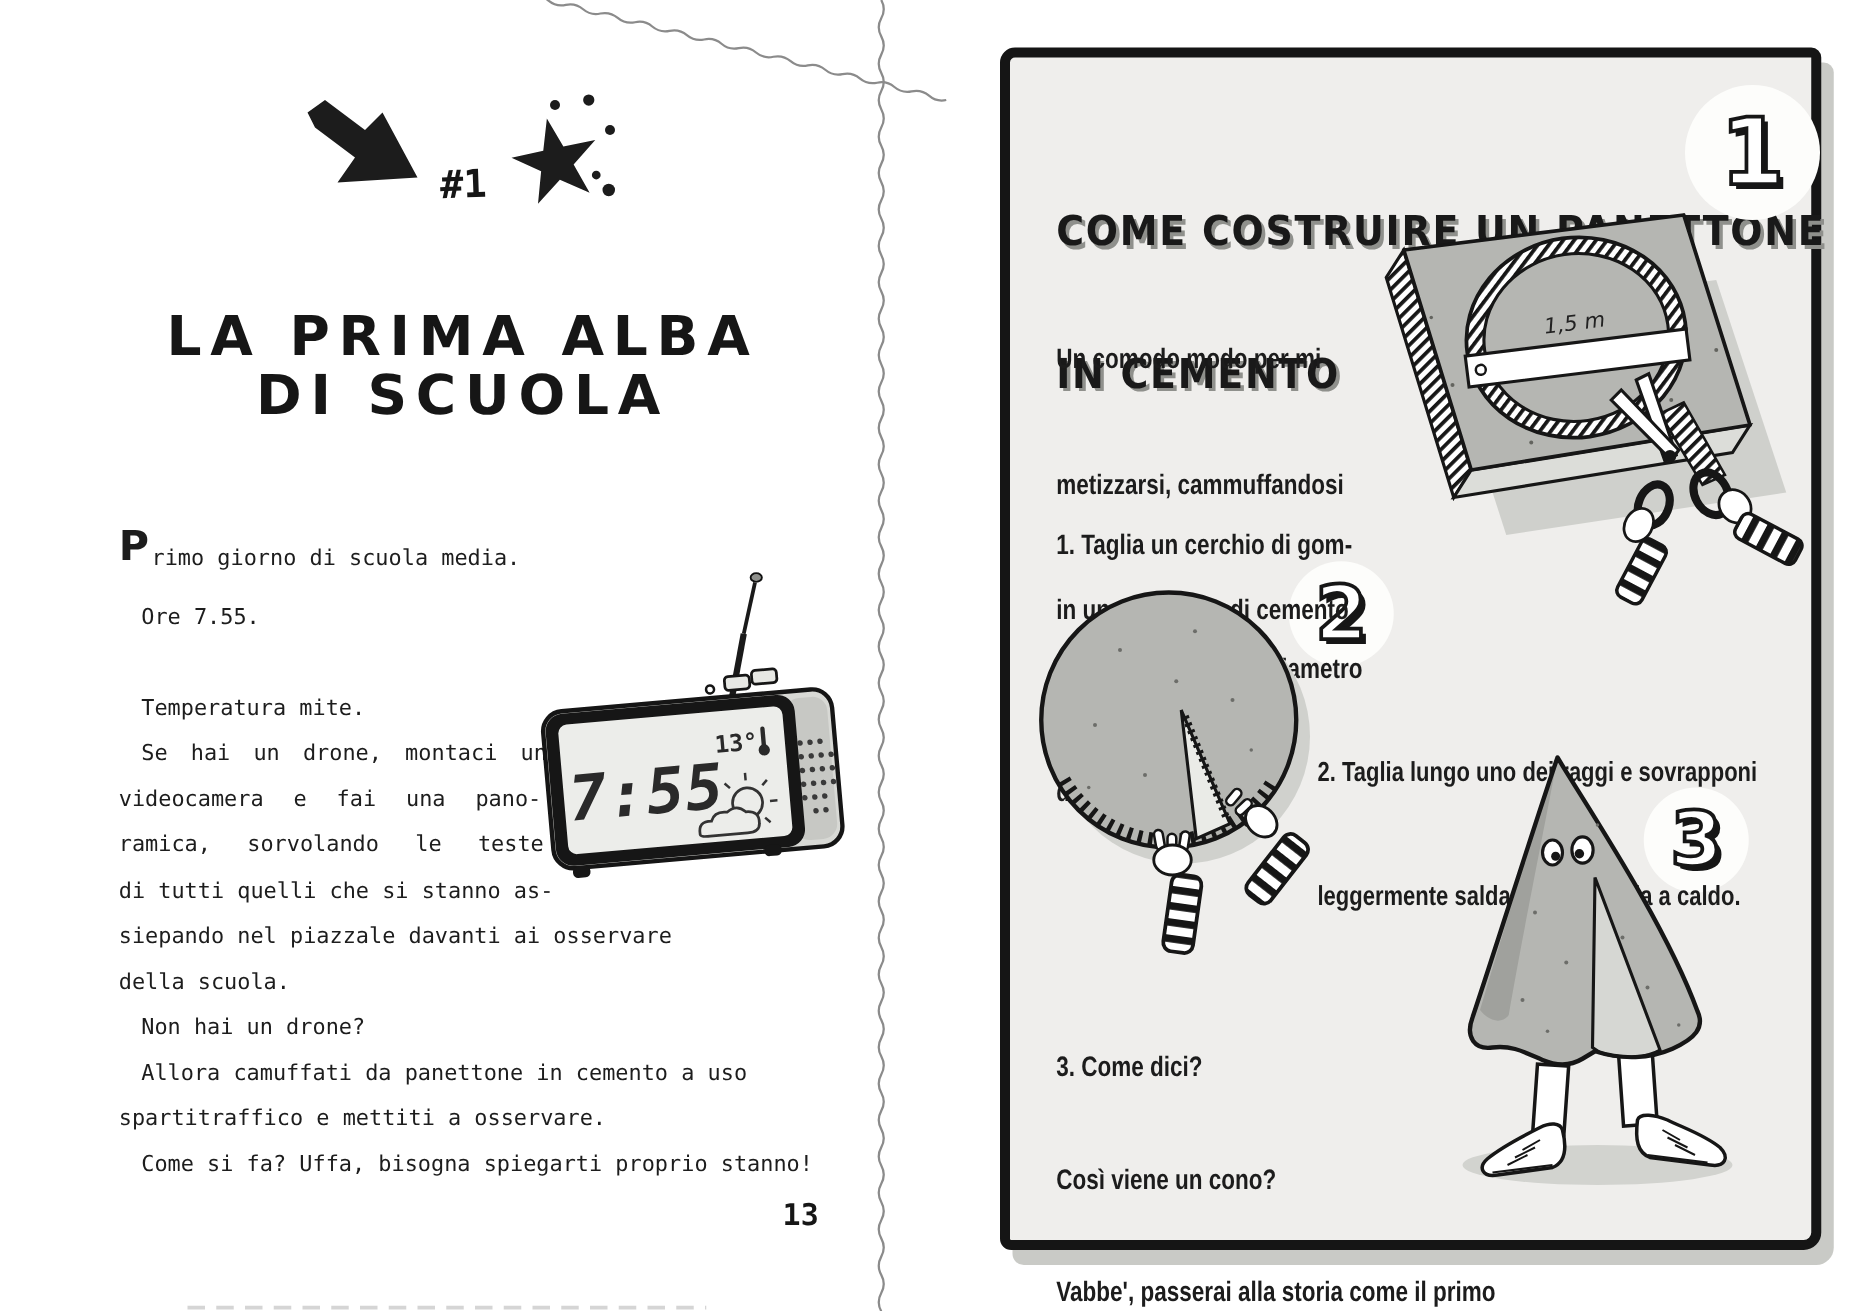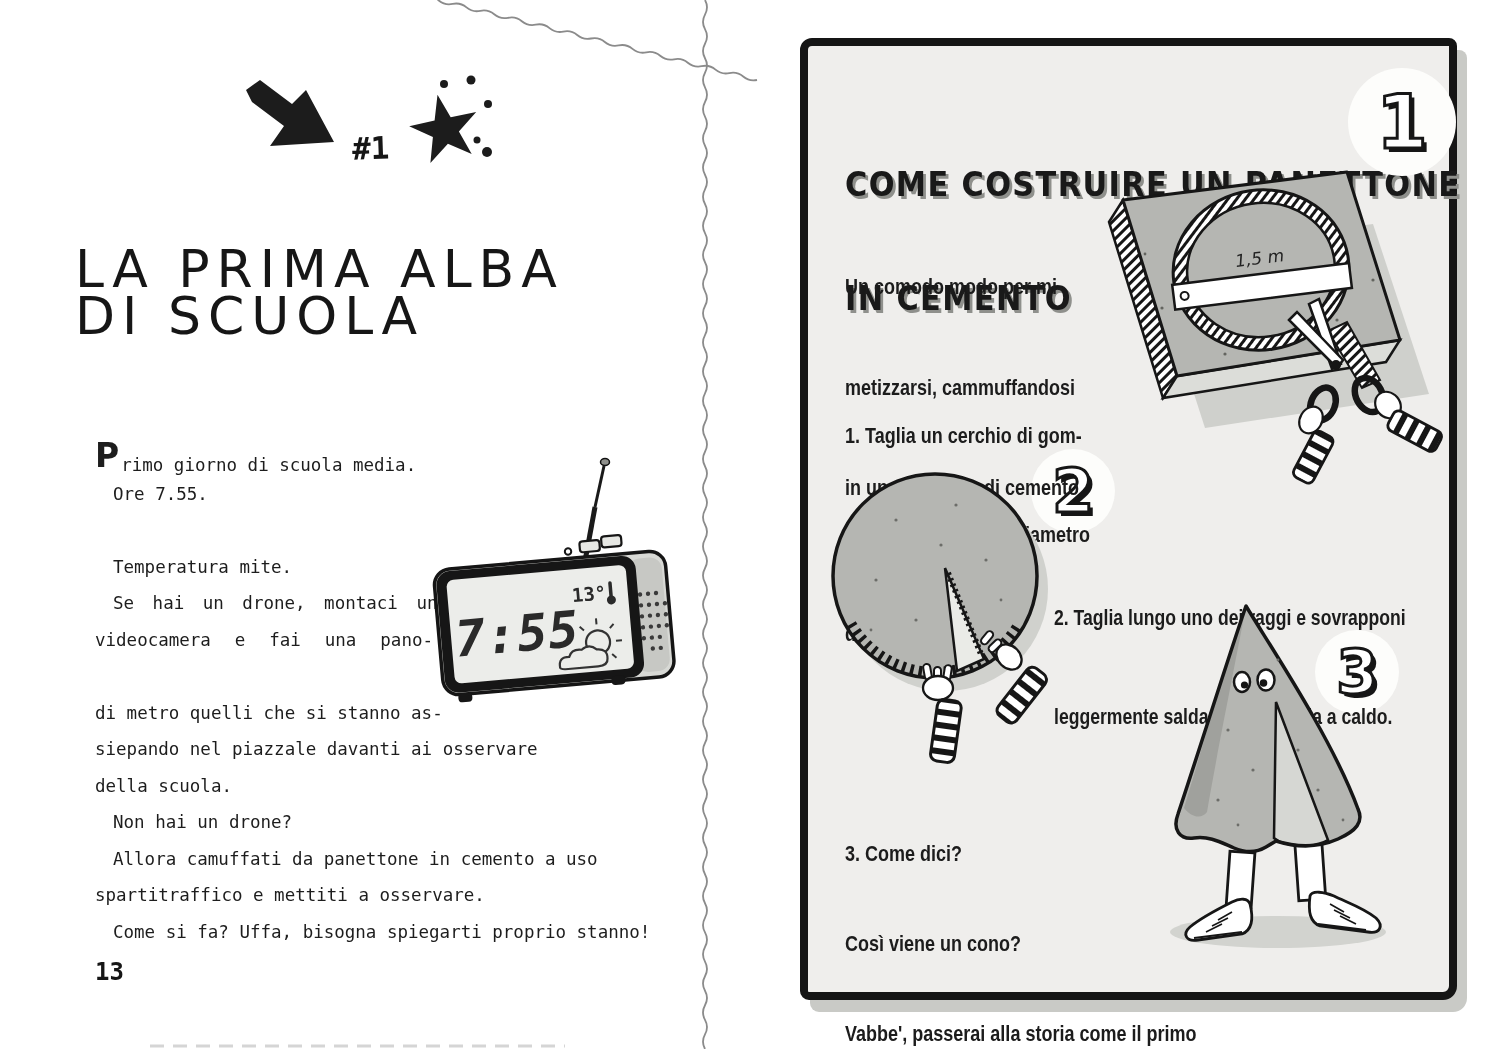--- a/index.html
+++ b/index.html
@@ -1,32 +1,32 @@
 <!DOCTYPE html>
 <html><head>
 <meta charset="utf-8">
 <style>
   html,body{margin:0;padding:0;background:#fff;}
   .page{position:relative;width:1500px;height:1049px;background:#ffffff;overflow:hidden;
         font-family:"DejaVu Sans",sans-serif;color:#1a1a1a;}
   svg{display:block}
   .abs{position:absolute;}
   
-  .title{position:absolute;left:75px;top:246px;width:590px;
-         font-weight:400;font-size:52px;line-height:47px;letter-spacing:7px;color:#161616;}
+  .title{position:absolute;left:75px;top:246px;width:590px;text-align:center;
+         font-weight:700;font-size:44px;line-height:47px;letter-spacing:7px;color:#161616;}
   .mline{position:absolute;left:95px;white-space:pre;
          font-family:"DejaVu Sans Mono","Liberation Mono",monospace;
          font-size:17.5px;color:#1d1d1d;}
   .ind{padding-left:18px;}
   .j{white-space:normal;text-align:justify;text-align-last:justify;}
   .dropcap{font-family:"DejaVu Sans",sans-serif;font-weight:800;font-size:33px;
            position:relative;top:-4px;margin-right:2px;}
   .hash{position:absolute;left:352px;top:130px;font-family:"DejaVu Sans Mono",monospace;
         font-weight:bold;font-size:31px;transform:rotate(-2deg);color:#161616;}
-  .pagenum{position:absolute;left:95px;top:958px;width:560px;text-align:left;
+  .pagenum{position:absolute;left:95px;top:958px;width:560px;text-align:right;
            font-family:"DejaVu Sans Mono",monospace;font-weight:bold;font-size:24px;color:#161616;}
   
   .panel{position:absolute;left:800px;top:38px;width:641px;height:946px;
          background:#efeeec;border:8px solid #151515;border-radius:12px 8px 14px 9px;
          box-shadow:10px 12px 0 0 #c9cac6;}
   .panel-header{position:absolute;left:37px;top:44px;font-weight:900;font-size:33px;
          line-height:38px;letter-spacing:1.5px;color:#191919;transform:scaleX(0.92);
          transform-origin:left top;text-shadow:3px 3px 0 #8f908c;white-space:pre;
          font-family:"DejaVu Sans",sans-serif;}
   .ptx{position:absolute;font-family:"Liberation Sans",sans-serif;font-weight:bold;
@@ -80,26 +80,27 @@
       <circle cx="257" cy="92" r="5"></circle>
     </g>
   </svg>
   <div class="hash">#1</div>
 
   <div class="title">
     <div>LA PRIMA ALBA</div>
     <div>DI SCUOLA</div>
   </div>
 
-  <div class="mline" style="top:440px"><span class="dropcap">P</span><span>rimo giorno di scuola media.</span></div>
+  <div class="mline" style="top:421px"><span class="dropcap">P</span><span>rimo giorno di scuola media.</span></div>
   <div class="mline ind" style="top:484px">Ore 7.55.</div>
   <div class="mline ind" style="top:557px">Temperatura mite.</div>
   <div class="mline ind j" style="top:593px;width:335px">Se hai un drone, montaci una</div>
   <div class="mline j" style="top:630px;width:338px">videocamera e fai una pano-</div>
-  <div class="mline" style="top:703px">di metro quelli che si stanno as-</div>
+  <div class="mline j" style="top:666px;width:340px">ramica, sorvolando le teste</div>
+  <div class="mline" style="top:703px">di tutti quelli che si stanno as-</div>
   <div class="mline" style="top:739px">siepando nel piazzale davanti ai osservare</div>
   <div class="mline" style="top:776px">della scuola.</div>
   <div class="mline ind" style="top:812px">Non hai un drone?</div>
   <div class="mline" style="top:885px">spartitraffico e mettiti a osservare.</div>
   <div class="mline ind" style="top:849px">Allora camuffati da panettone in cemento a uso</div>
   <div class="mline ind" style="top:922px">Come si fa? Uffa, bisogna spiegarti proprio stanno!</div>
 
   <svg class="abs" style="left:425px;top:452px" width="265" height="258" viewBox="0 0 265 258">
     <g>
       <line x1="158" y1="120" x2="170" y2="55" stroke="#1a1a1a" stroke-width="5"></line>

